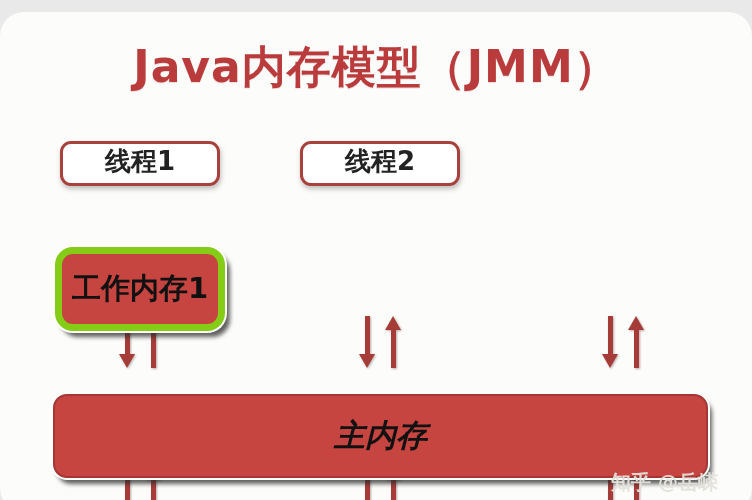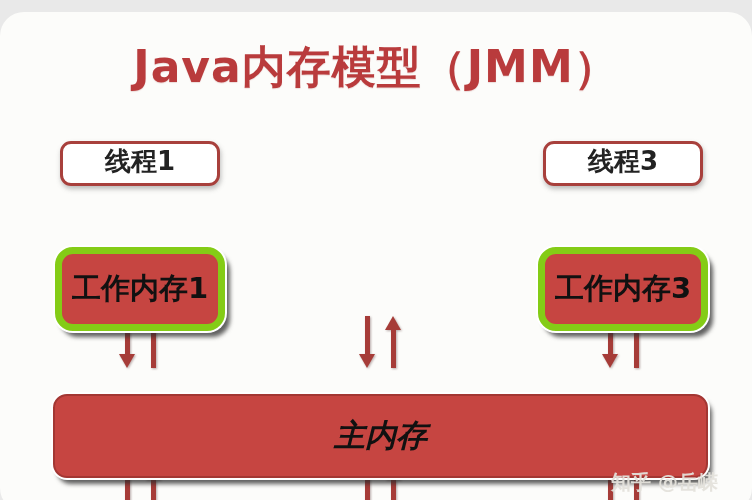--- a/index.html
+++ b/index.html
@@ -162,20 +162,23 @@
           <i class="head"></i>
         </span>
       <span class="arrow up">
           <i class="shaft"></i>
           <i class="head"></i>
         </span>
     </div>
   </div>
 
   <div class="col c2">
+    <div class="thread-box">
+      <span>线程2</span>
+    </div>
     <div class="arrows a1">
       <span class="arrow down">
           <i class="shaft"></i>
           <i class="head"></i>
         </span>
       <span class="arrow up">
           <i class="shaft"></i>
           <i class="head"></i>
         </span>
     </div>
@@ -185,35 +188,29 @@
           <i class="head"></i>
         </span>
       <span class="arrow up">
           <i class="shaft"></i>
           <i class="head"></i>
         </span>
     </div>
   </div>
 
   <div class="col c3">
-    <div class="thread-box">
-      <span>线程3</span>
-    </div>
     <div class="arrows a1">
       <span class="arrow down">
           <i class="shaft"></i>
           <i class="head"></i>
         </span>
       <span class="arrow up">
           <i class="shaft"></i>
           <i class="head"></i>
         </span>
-    </div>
-    <div class="work-box">
-      <span>工作内存3</span>
     </div>
     <div class="arrows a2">
       <span class="arrow down">
           <i class="shaft"></i>
           <i class="head"></i>
         </span>
       <span class="arrow up">
           <i class="shaft"></i>
           <i class="head"></i>
         </span>

